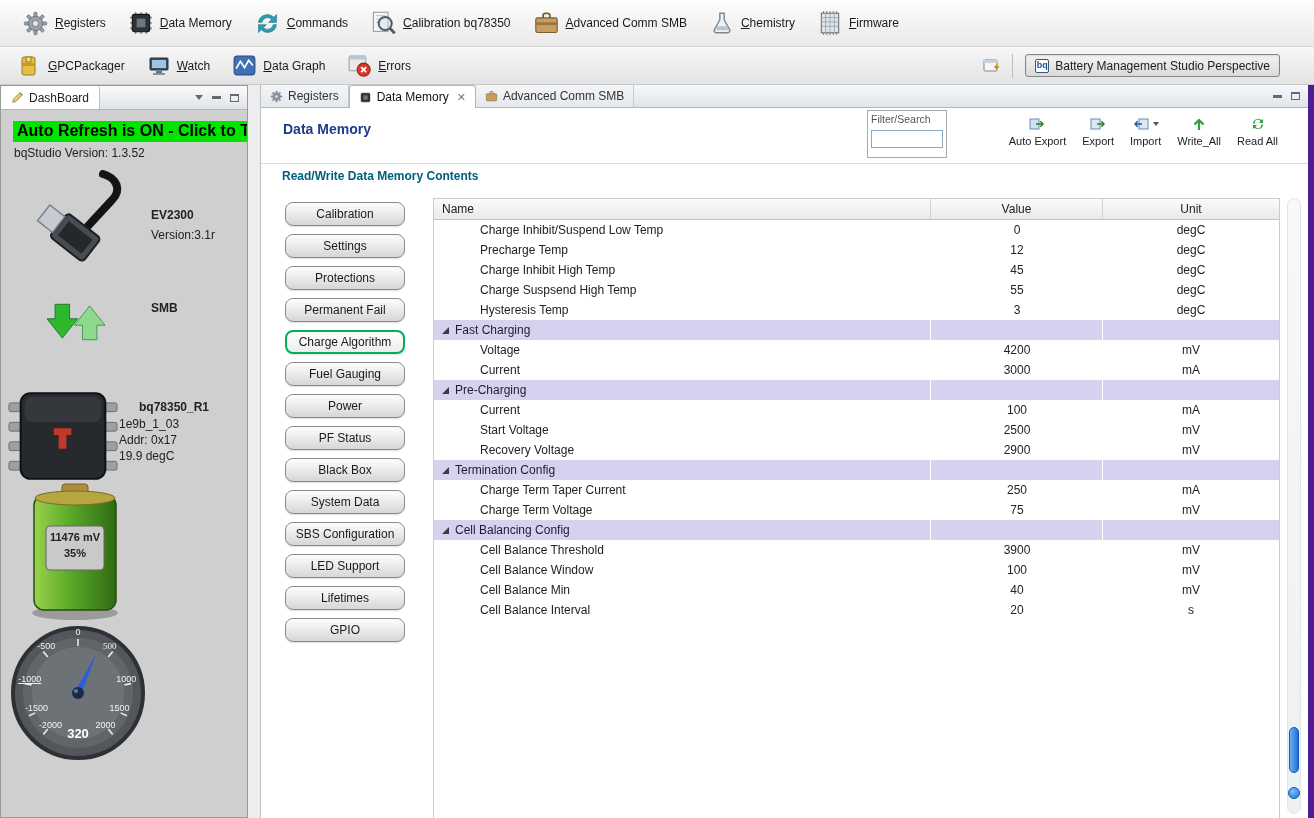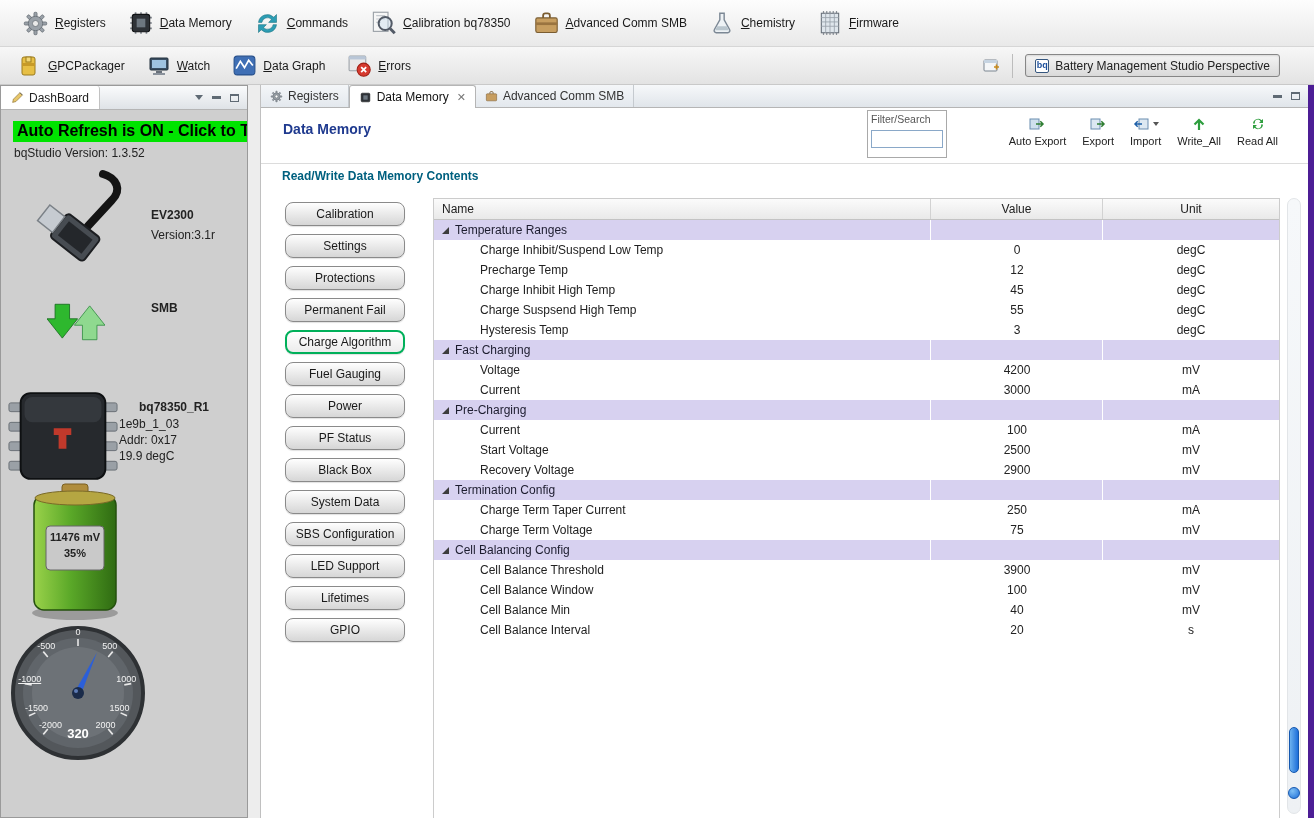--- a/index.html
+++ b/index.html
@@ -445,21 +445,21 @@
               <line x1="69" y1="15" x2="69" y2="22" transform="rotate(-80 69 69)"></line>
               <line x1="69" y1="15" x2="69" y2="22" transform="rotate(-115 69 69)"></line>
               <line x1="69" y1="15" x2="69" y2="22" transform="rotate(-140 69 69)"></line>
             </g>
             <polygon points="69,24 65.5,72 72.5,72" fill="#2b5fd9" transform="rotate(25 69 69)"></polygon>
             <circle cx="69" cy="69" r="6" fill="#1a2b4a"></circle>
             <circle cx="67" cy="67" r="2" fill="#5d7bb5"></circle>
           </svg>
           <div>
               <span class="gauge-tick" style="left: 50%; top: 6%;">0</span>
-              <span class="gauge-tick" style="left: 73%; top: 16%;">500</span>
+              <span class="gauge-tick" style="left: 73%; top: 16%; font-family: Liberation Serif, serif;">500</span>
               <span class="gauge-tick" style="left: 85%; top: 40%;">1000</span>
               <span class="gauge-tick" style="left: 80%; top: 61%;">1500</span>
               <span class="gauge-tick" style="left: 70%; top: 73%;">2000</span>
               <span class="gauge-tick" style="left: 27%; top: 16%;">-500</span>
               <span class="gauge-tick" style="left: 15%; top: 40%; text-decoration: underline;">-1000</span>
               <span class="gauge-tick" style="left: 20%; top: 61%;">-1500</span>
               <span class="gauge-tick" style="left: 30%; top: 73%;">-2000</span>
             </div>
           <div class="gauge-value">320</div>
         </div>
@@ -597,28 +597,20 @@
             <div class="cat-btn">GPIO</div>
           </div>
 
         <div class="memtable">
           <div class="thead">
             <div class="cell name">Name</div>
             <div class="cell val">Value</div>
             <div class="cell unit">Unit</div>
           </div>
           <div>
-              <div class="trow group-row">
-                <div class="cell name">
-                  <div class="tri"></div>
-                  <span>Temperature Ranges</span>
-                </div>
-                <div class="cell val"></div>
-                <div class="cell unit"></div>
-              </div>
               <div class="trow data-row">
                 <div class="cell name">Charge Inhibit/Suspend Low Temp</div>
                 <div class="cell val">0</div>
                 <div class="cell unit">degC</div>
               </div>
               <div class="trow data-row">
                 <div class="cell name">Precharge Temp</div>
                 <div class="cell val">12</div>
                 <div class="cell unit">degC</div>
               </div>

